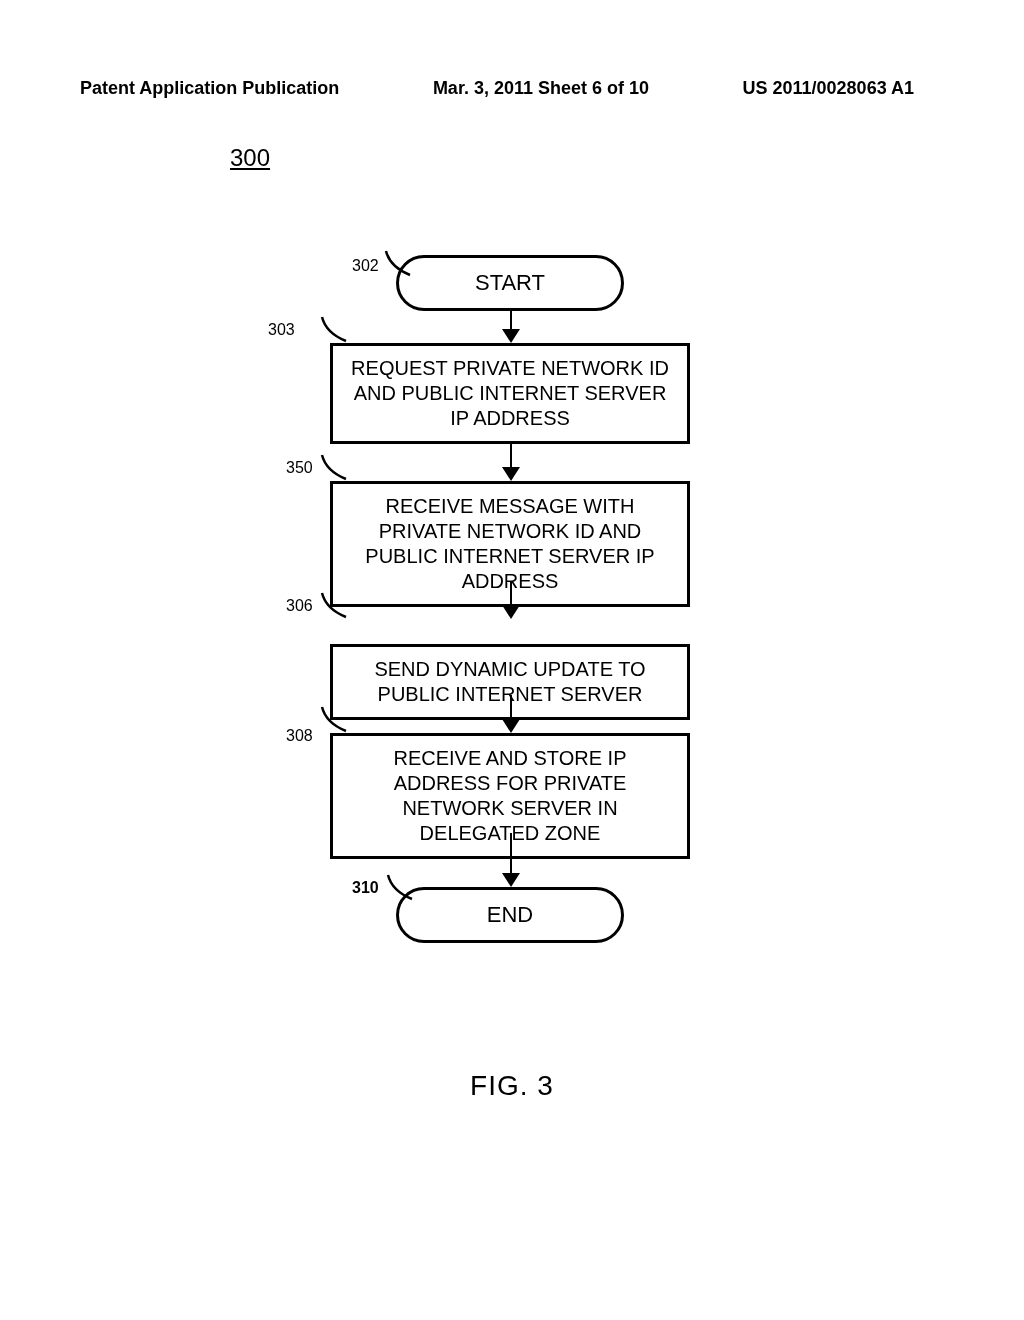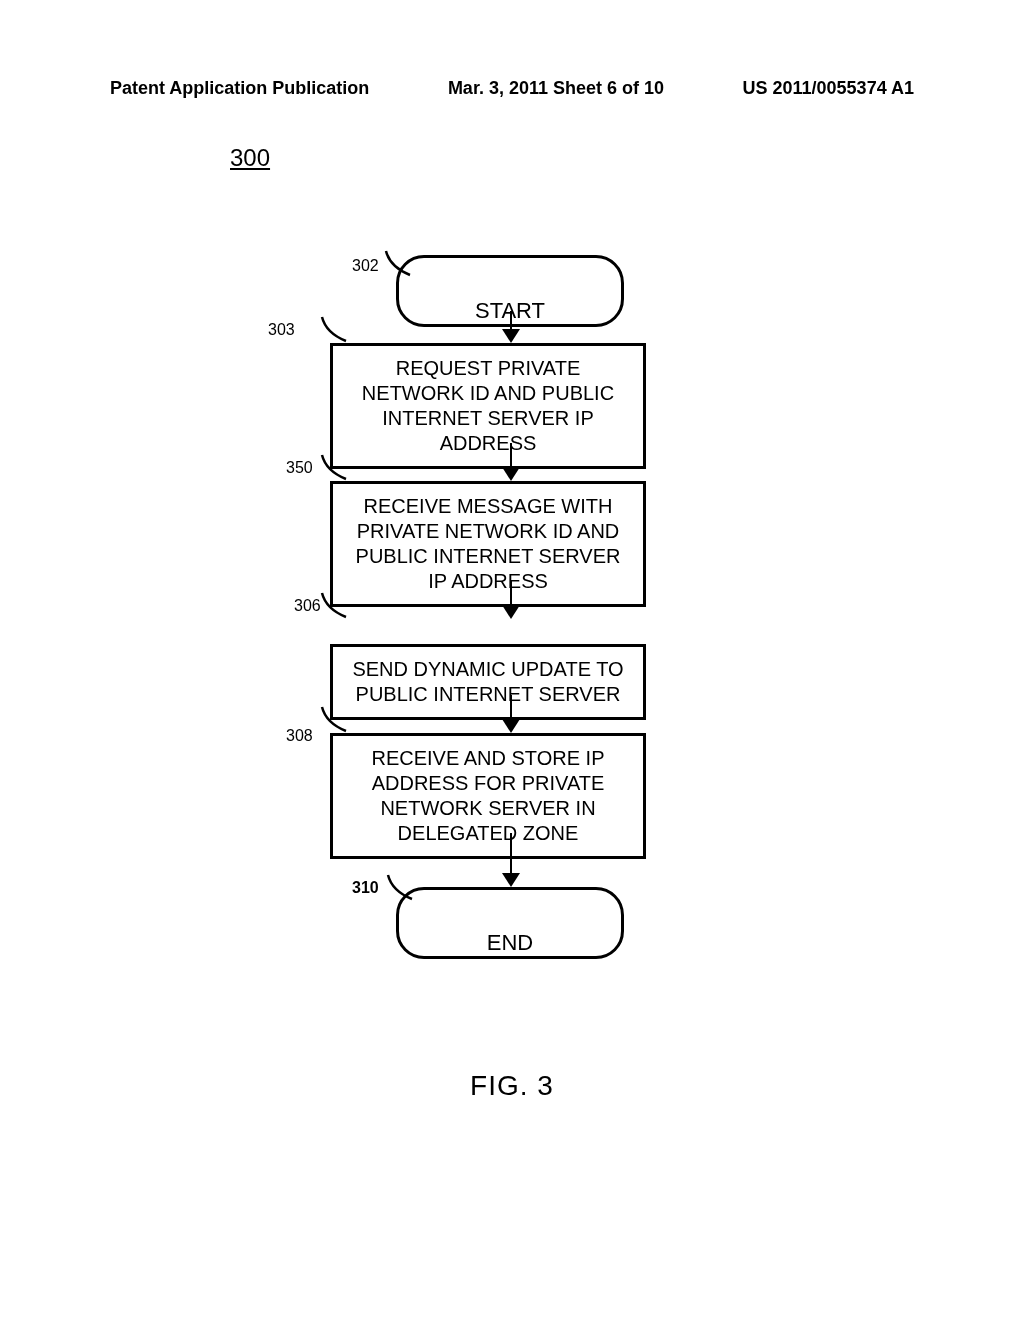--- a/index.html
+++ b/index.html
@@ -1,42 +1,42 @@
 <!DOCTYPE html>
 <html><head>
 <meta charset="utf-8">
 <style>
   * { box-sizing: border-box; margin: 0; padding: 0; }
   html, body { width: 1024px; height: 1320px; background: #fff; font-family: Arial, Helvetica, sans-serif; color: #000; }
   .page { position: relative; width: 1024px; height: 1320px; }
-  .header { position: absolute; top: 78px; left: 0; width: 1024px; display: flex; justify-content: space-between; padding: 0 110px 0 110px; font-size: 18px; font-weight: bold; }
+  .header { position: absolute; top: 78px; left: 0; width: 1024px; display: flex; justify-content: space-between; padding: 0 110px 0 80px; font-size: 18px; font-weight: bold; }
   .header .left { }
   .header .center { }
   .header .right { }
   .figure-number { position: absolute; top: 144px; left: 230px; font-size: 24px; text-decoration: underline; font-weight: normal; }
   .flow { position: absolute; top: 255px; left: 0; width: 1024px; }
-  .node { position: absolute; left: 330px; width: 316px; background: #fff; }
-  .terminator { border: 3px solid #000; border-radius: 28px; height: 72px; display: flex; align-items: flex-end; justify-content: center; font-size: 22px; font-weight: normal; left: 396px; width: 228px; }
+  .node { position: absolute; left: 330px; width: 360px; background: #fff; }
+  .terminator { border: 3px solid #000; border-radius: 28px; height: 56px; display: flex; align-items: center; justify-content: center; font-size: 22px; font-weight: normal; left: 396px; width: 228px; }
   .process { border: 3px solid #000; padding: 10px 14px; text-align: center; font-size: 20px; line-height: 1.25; }
   .ref { position: absolute; font-size: 16px; }
   .tick { position: absolute; width: 28px; height: 28px; }
   .tick svg { width: 28px; height: 28px; display: block; }
   .arrow { position: absolute; left: 510px; width: 2px; background: #000; }
   .arrow::after { content: ""; position: absolute; bottom: -2px; left: -8px; width: 0; height: 0; border-left: 9px solid transparent; border-right: 9px solid transparent; border-top: 14px solid #000; }
   .fig-caption { position: absolute; top: 1070px; width: 1024px; text-align: center; font-size: 28px; letter-spacing: 1px; }
 </style>
 </head>
 <body>
 
 <div class="page">
 
   <div class="header">
     <span class="left">Patent Application Publication</span>
     <span class="center">Mar. 3, 2011  Sheet 6 of 10</span>
-    <span class="right">US 2011/0055374 A1</span>
+    <span class="right">US 2011/0028063 A1</span>
   </div>
 
   <div class="figure-number">300</div>
 
   <div class="flow">
 
     <div class="node terminator" style="top:0px;">
       <span>START</span>
     </div>
     <div class="ref" style="top:2px; left:352px;">302</div>
@@ -68,21 +68,21 @@
       <svg viewBox="0 0 28 28">
           <path d="M2 2 Q6 18 26 26" fill="none" stroke="#000" stroke-width="2.5"></path>
         </svg>
     </div>
 
     <div class="arrow" style="top:326px; height:36px;"></div>
 
     <div class="node process" style="top:365px;margin-top:24px;">
       <span>SEND DYNAMIC UPDATE TO PUBLIC INTERNET SERVER</span>
     </div>
-    <div class="ref" style="top:342px; left:286px;margin-left:8px;">306</div>
+    <div class="ref" style="top:342px; left:286px;">306</div>
     <div class="tick" style="top:336px; left:320px;">
       <svg viewBox="0 0 28 28">
           <path d="M2 2 Q6 18 26 26" fill="none" stroke="#000" stroke-width="2.5"></path>
         </svg>
     </div>
 
     <div class="arrow" style="top:440px; height:36px;"></div>
 
     <div class="node process" style="top:478px;">
       <span>RECEIVE AND STORE IP ADDRESS FOR PRIVATE NETWORK SERVER IN DELEGATED ZONE</span>

